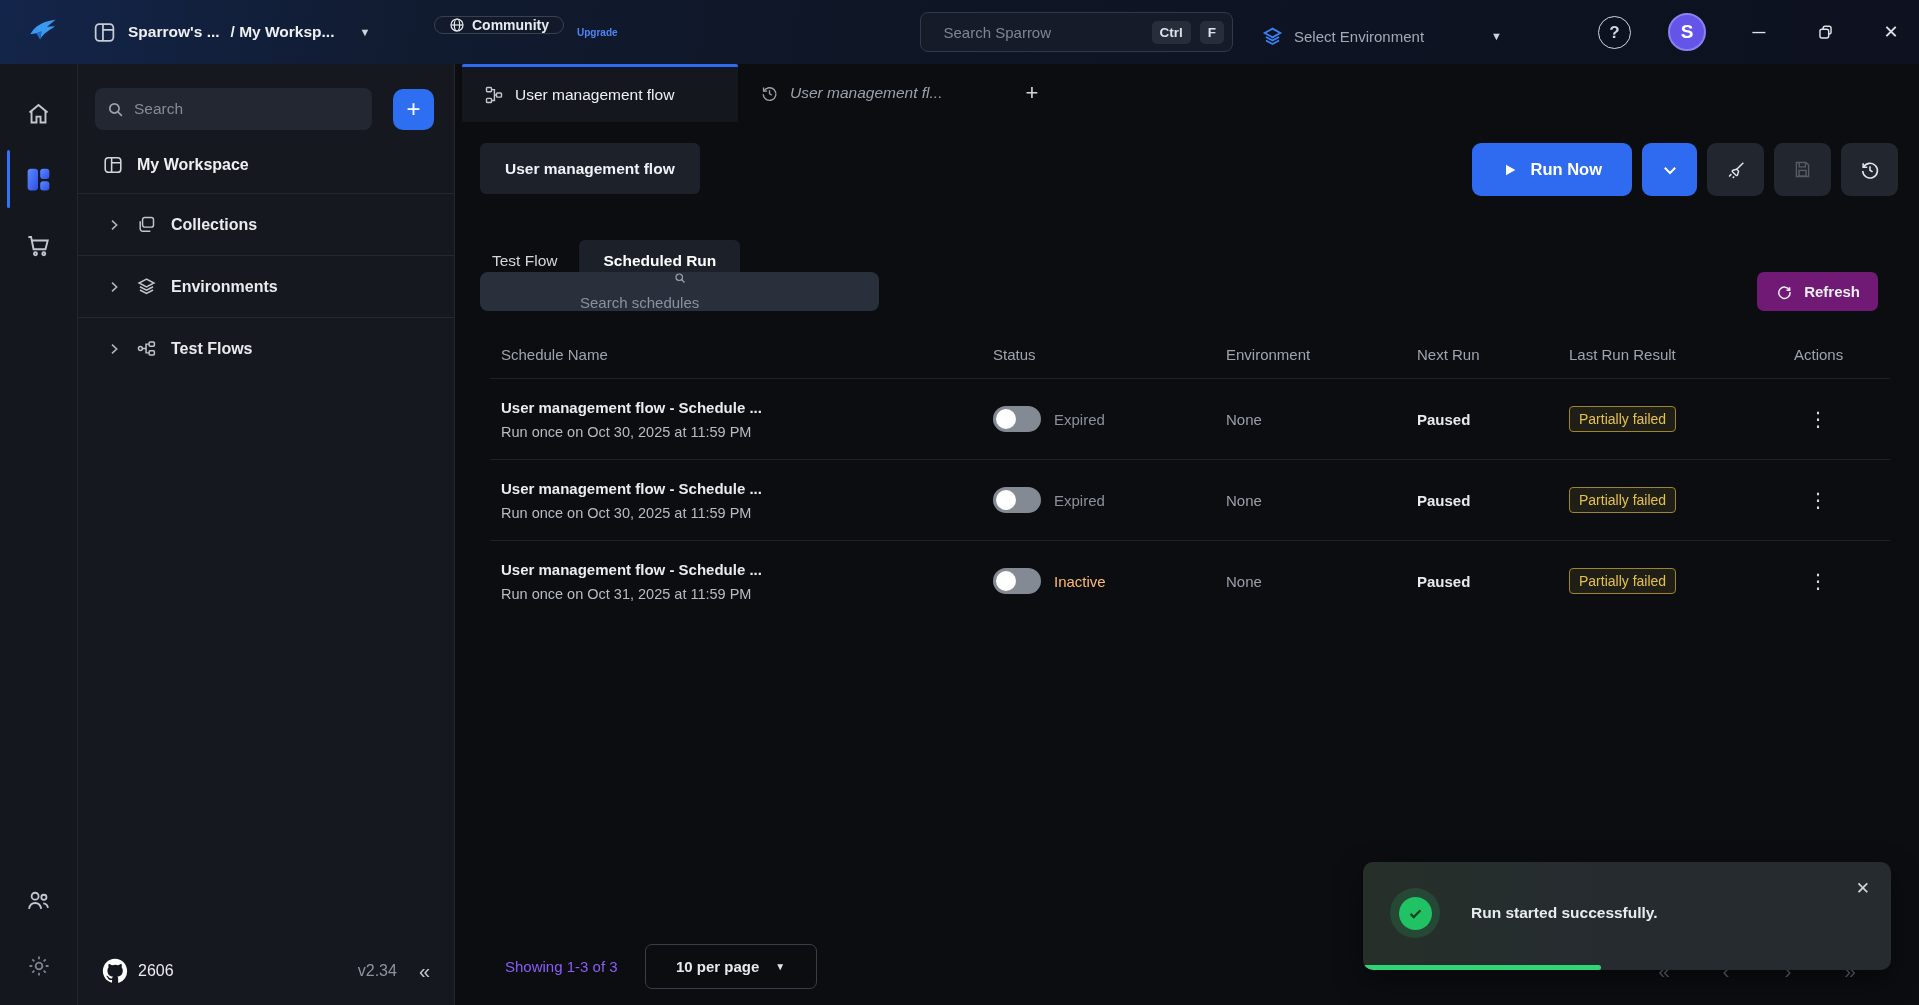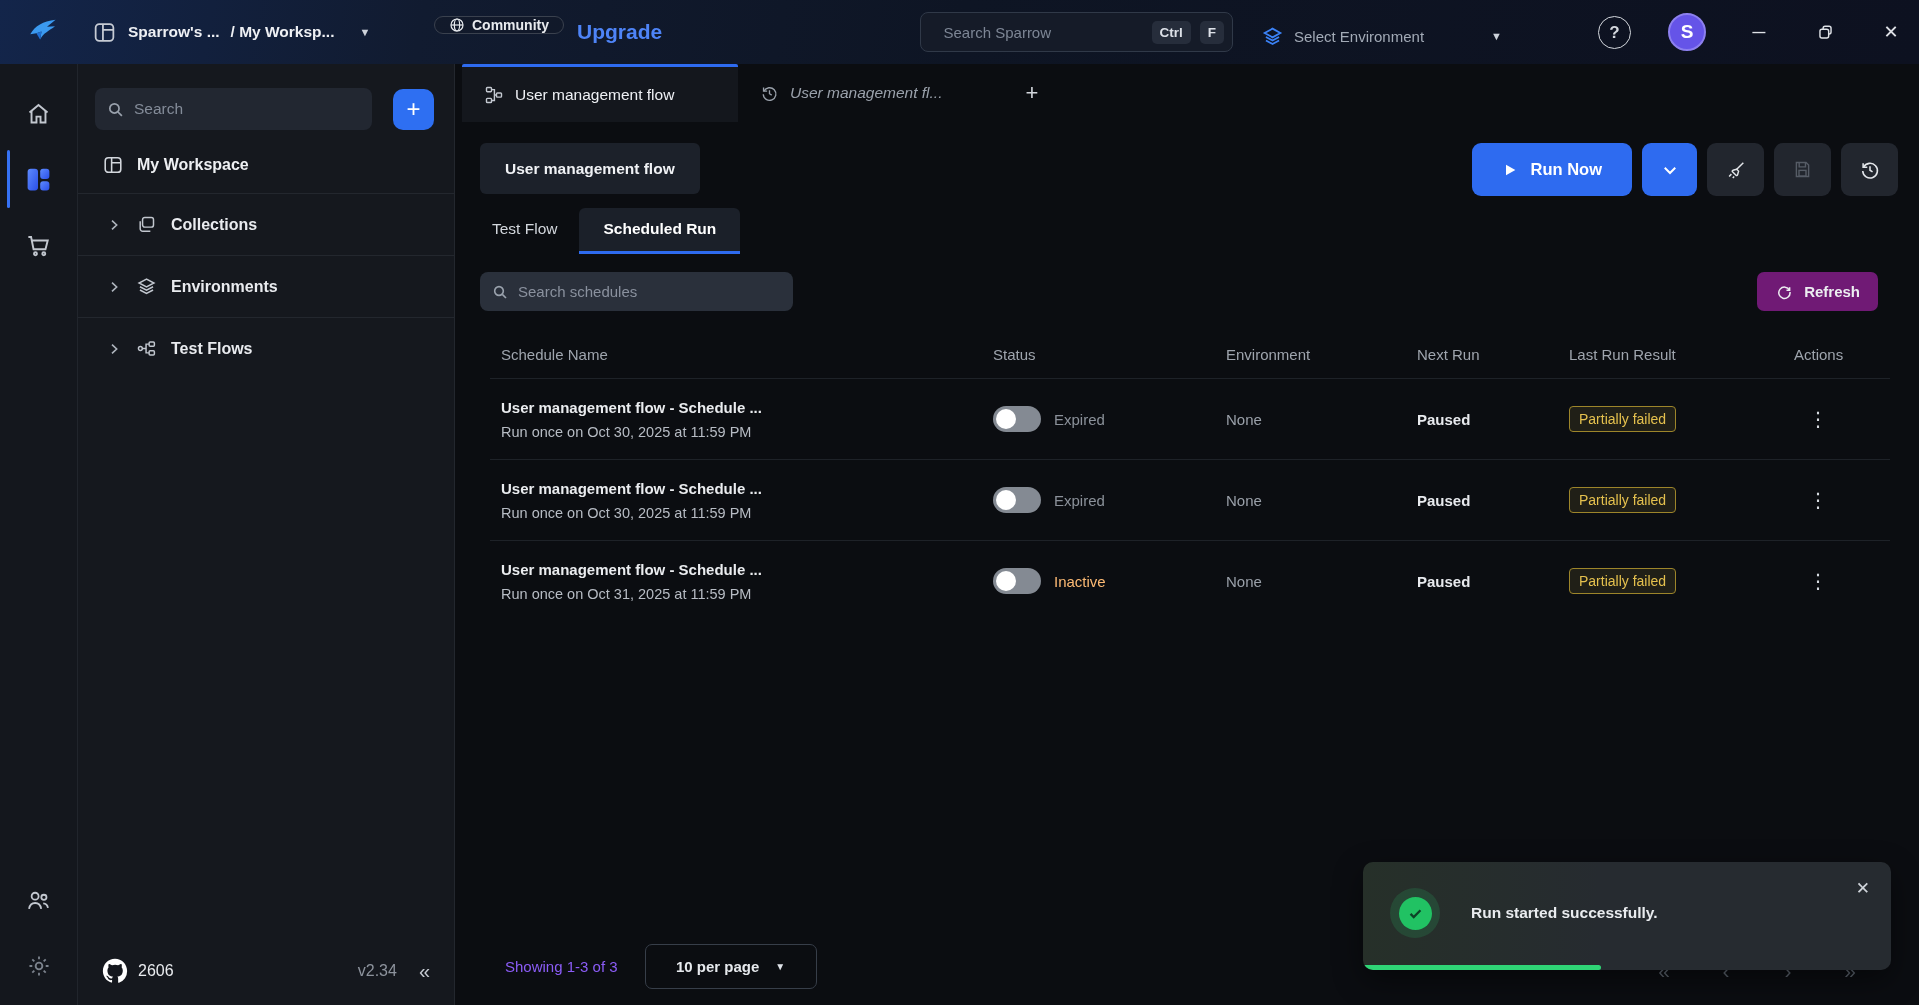--- a/index.html
+++ b/index.html
@@ -13,21 +13,21 @@
     background:linear-gradient(100deg,#13254a 0%,#111b30 22%,#0e1524 50%,#0d1120 100%); display:flex; align-items:center; }
   .logo { position:absolute; left:28px; top:14px; width:36px; height:36px; }
   .ws-group { position:absolute; left:92px; top:0; height:64px; display:flex; align-items:center; gap:11px; cursor:pointer; }
   .ws-icon { color:#c6cbd4; }
   .ws-name { font-size:15.5px; font-weight:700; color:#eef0f4; }
   .ws-path { font-size:15.5px; font-weight:700; color:#eef0f4; }
   .caret { color:#cdd2da; font-size:11px; }
   .ws-group .caret { margin-left:14px; }
   .community { position:absolute; left:434px; top:16px; height:18px; padding:0 14px; border:1px solid #3a414e; border-radius:16px;
     display:flex; align-items:center; gap:7px; font-size:14px; font-weight:700; color:#e8ebef; background:rgba(20,26,38,.4); cursor:pointer; }
-  .upgrade { position:absolute; left:577px; top:0; height:64px; display:flex; align-items:center; font-size:21px; font-weight:700; color:#4e84f7; cursor:pointer; }
+  .upgrade { position:absolute; left:577px; top:0; height:64px; display:flex; align-items:center; font-size:10px; font-weight:700; color:#4e84f7; cursor:pointer; }
   .searchbar { position:absolute; left:920px; top:12px; width:313px; height:40px; background:#151b28; border:1px solid #303948;
     border-radius:8px; display:flex; align-items:center; padding:0 8px 0 13px; gap:9px; }
   .searchbar input { flex:1; background:transparent; border:0; outline:0; color:#dfe3e9; font-size:15px; font-family:inherit; }
   .searchbar input::placeholder { color:#7d8695; }
   .key { background:#262d3b; color:#dde1e8; border-radius:5px; font-size:13.5px; font-weight:600; padding:4px 8px; }
   .env-select { position:absolute; left:1262px; top:0; height:72px; display:flex; align-items:center; gap:11px; cursor:pointer; }
   .env-label { font-size:15px; color:#a2aab6; }
   .env-select .caret { margin-left:56px; }
   .help-btn { position:absolute; left:1598px; top:16px; width:33px; height:33px; border-radius:50%; border:1.8px solid #d3d7dd;
     color:#d3d7dd; display:flex; align-items:center; justify-content:center; font-size:17px; font-weight:700; cursor:pointer; }
@@ -76,24 +76,24 @@
     display:flex; align-items:center; font-size:15.5px; font-weight:700; color:#f0f2f5; }
   .run-group { position:absolute; top:79px; right:21px; height:53px; display:flex; align-items:center; gap:10px; }
   .run-now { height:53px; padding:0 30px; background:#2e6bf0; border-radius:9px; display:flex; align-items:center; gap:13px;
     color:#fff; font-size:16.5px; font-weight:700; cursor:pointer; }
   .run-chevron { width:55px; height:53px; background:#2e6bf0; border-radius:9px; display:flex; align-items:center; justify-content:center; color:#fff; cursor:pointer; }
   .icon-btn { width:57px; height:53px; background:#22262e; border-radius:9px; display:flex; align-items:center; justify-content:center; color:#e3e6ea; cursor:pointer; }
   .icon-btn.disabled { color:#565c66; }
 
   .subtabs { position:absolute; left:35px; top:144px; display:flex; align-items:flex-end; gap:20px; }
   .subtab { font-size:15.5px; color:#d3d7dd; padding:12px 2px 16px; cursor:pointer; }
-  .subtab.active { background:#1b2029; color:#ffffff; font-weight:700; padding:12px 24px 13px; border-radius:6px 6px 0 0; border-bottom:3px solid #2e6bf0; }
-
-  .sched-search { position:absolute; left:25px; top:208px; width:313px; height:39px; background:#2a303b; border-radius:8px;
-    display:flex; align-items:center; gap:10px; padding:0 12px; }
+  .subtab.active { background:#1b2029; color:#ffffff; font-weight:700; padding:12px 24px 13px; border-radius:6px 6px 0 0; border-bottom:3px solid #2e6bf0;margin-top:32px; }
+
+  .sched-search { position:absolute; left:25px; top:208px; width:399px; height:39px; background:#2a303b; border-radius:8px;
+    display:flex; align-items:center; gap:10px; padding:0 12px;flex-direction:column; }
   .sched-search input { flex:1; background:transparent; border:0; outline:0; color:#dfe3e9; font-size:15px; font-family:inherit; }
   .sched-search input::placeholder { color:#8a919e; }
   .refresh-btn { position:absolute; right:41px; top:208px; height:39px; padding:0 18px; background:#701a75; border-radius:7px;
     display:flex; align-items:center; gap:11px; font-size:15px; font-weight:700; color:#eceef1; cursor:pointer; }
 
   .table { position:absolute; left:35px; right:29px; top:266px; }
   .tgrid { display:grid; grid-template-columns:492px 233px 191px 152px 225px 1fr; align-items:center; }
   .thead { height:48px; }
   .thead > div { font-size:15px; color:#9fa5ae; padding-left:11px; }
   .trow { height:81px; border-top:1px solid #1e2228; }

